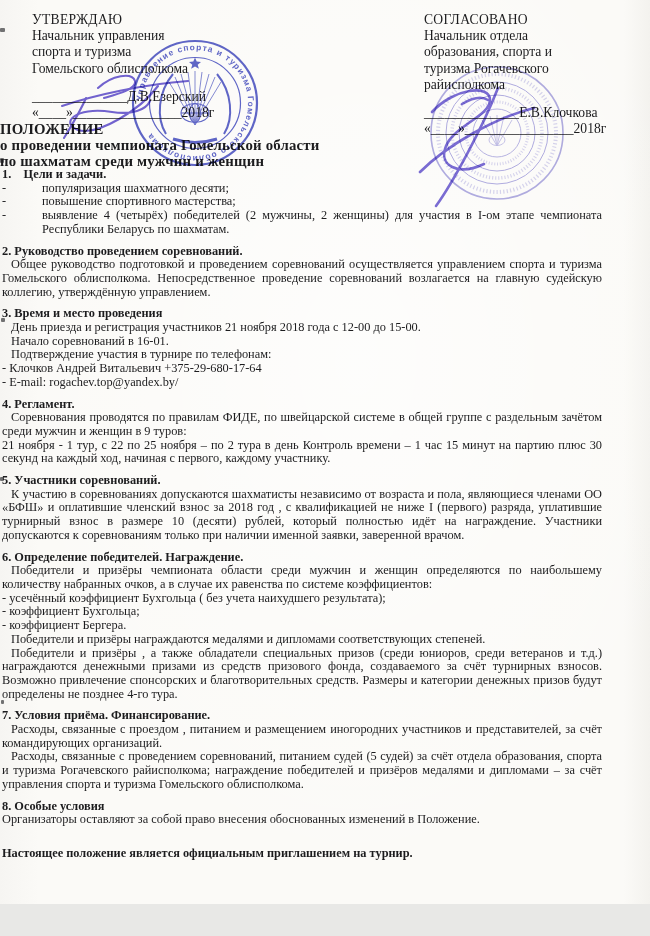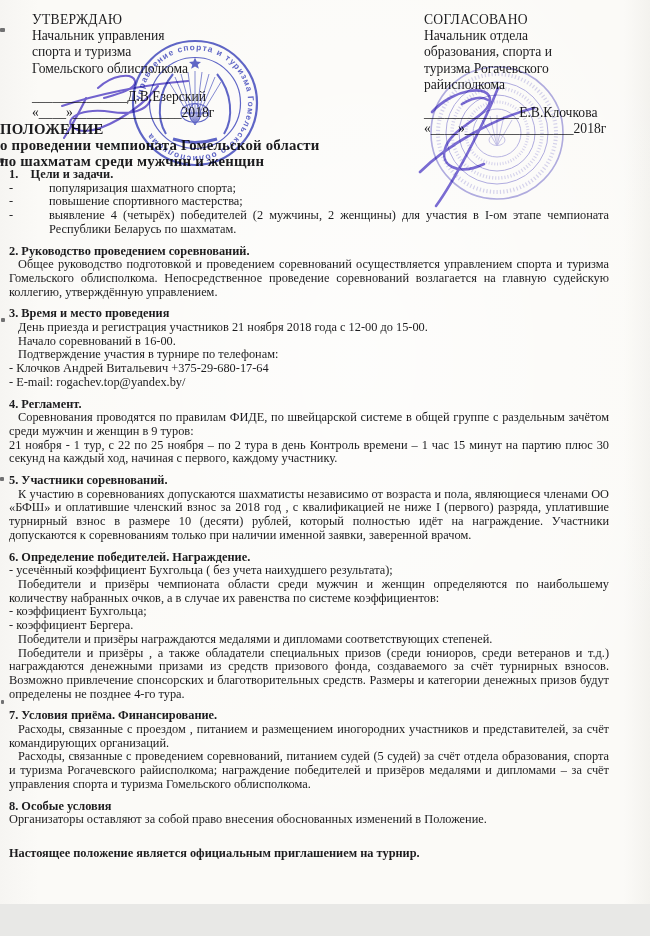--- a/index.html
+++ b/index.html
@@ -17,21 +17,21 @@
   .hdr-block{position:absolute;top:12px;font-size:13.6px;line-height:16.2px;}
   .hdr-approve{left:32px;width:235px;}
   .hdr-agree{left:424px;width:205px;}
   .hdr-title{letter-spacing:.3px;}
   .sig-line{margin-top:12px;white-space:nowrap;}
   .date-line{white-space:nowrap;}
   
   .title-block{position:absolute;top:122px;left:0;width:100%;text-align:left;
     font-weight:bold;font-size:14.8px;line-height:15.8px;letter-spacing:.2px;}
   
-  .body{position:absolute;left:9px;top:168px;width:600px;
+  .body{position:absolute;left:2px;top:168px;width:600px;
     font-size:12.35px;line-height:13.7px;}
   .doc-section{margin-bottom:8px;}
   .sec-heading{font-weight:bold;white-space:pre-wrap;}
   .para{text-align:justify;}
   .para.indent{text-indent:9px;}
   .para.plain{text-indent:0;}
   .para.hang{position:relative;padding-left:40px;}
   .para.hang .marker{position:absolute;left:0;top:0;}
   .invitation{font-weight:bold;margin-top:20px;}
   .footer-sign{position:absolute;left:456px;top:903px;font-weight:bold;
@@ -88,49 +88,49 @@
   <div class="title-block">
     <div>ПОЛОЖЕНИЕ</div>
     <div>о проведении чемпионата Гомельской области</div>
     <div>по шахматам среди мужчин и женщин</div>
   </div>
 
   <div class="body">
     <div>
         <section class="doc-section">
           <div class="sec-heading">1.    Цели и задачи.</div>
-          <div class="para hang"><span class="marker">-</span><span>популяризация шахматного спорта;</span></div>
+          <div class="para hang"><span class="marker">-</span><span>популяризация шахматного десяти;</span></div>
           <div class="para hang"><span class="marker">-</span><span>повышение спортивного мастерства;</span></div>
           <div class="para hang"><span class="marker">-</span><span>выявление 4 (четырёх) победителей (2 мужчины, 2 женщины) для участия в I-ом этапе чемпионата Республики Беларусь по шахматам.</span></div>
         </section>
         <section class="doc-section">
           <div class="sec-heading">2. Руководство проведением соревнований.</div>
           <div class="para indent">Общее руководство подготовкой и проведением соревнований осуществляется управлением спорта и туризма Гомельского облисполкома. Непосредственное проведение соревнований возлагается на главную судейскую коллегию, утверждённую  управлением.</div>
         </section>
         <section class="doc-section">
           <div class="sec-heading">3. Время и место проведения</div>
           <div class="para indent">День приезда и регистрация  участников 21 ноября 2018 года с 12-00 до 15-00.</div>
-          <div class="para indent">Начало соревнований в 16-00.</div>
+          <div class="para indent">Начало соревнований в 16-01.</div>
           <div class="para indent">Подтверждение участия в турнире по телефонам:</div>
           <div class="para plain">- Клочков Андрей Витальевич   +375-29-680-17-64</div>
           <div class="para plain">- E-mail: rogachev.top@yandex.by/</div>
         </section>
         <section class="doc-section">
           <div class="sec-heading">4. Регламент.</div>
           <div class="para indent">Соревнования проводятся по правилам ФИДЕ, по швейцарской системе в общей группе с раздельным зачётом среди мужчин и женщин в 9 туров:</div>
           <div class="para plain">21 ноября  - 1 тур, с 22 по 25 ноября – по 2 тура в день Контроль времени – 1 час 15 минут на партию плюс 30 секунд на каждый ход, начиная с первого, каждому участнику.</div>
         </section>
         <section class="doc-section">
           <div class="sec-heading">5. Участники соревнований.</div>
           <div class="para indent">К участию в соревнованиях допускаются шахматисты независимо от возраста и пола, являющиеся членами ОО «БФШ» и оплатившие членский взнос за 2018 год , с квалификацией не ниже I (первого) разряда, уплатившие турнирный взнос в размере 10 (десяти) рублей, который полностью идёт на награждение. Участники допускаются к соревнованиям только при наличии именной заявки, заверенной врачом.</div>
         </section>
         <section class="doc-section">
           <div class="sec-heading">6. Определение победителей. Награждение.</div>
+          <div class="para indent">Победители и призёры  чемпионата области среди мужчин и женщин определяются по наибольшему количеству набранных очков, а в случае их равенства по системе коэффициентов:</div>
           <div class="para plain">- усечённый коэффициент Бухгольца ( без учета наихудшего результата);</div>
-          <div class="para indent">Победители и призёры  чемпионата области среди мужчин и женщин определяются по наибольшему количеству набранных очков, а в случае их равенства по системе коэффициентов:</div>
           <div class="para plain">- коэффициент Бухгольца;</div>
           <div class="para plain">- коэффициент Бергера.</div>
           <div class="para indent">Победители и призёры награждаются медалями и дипломами соответствующих степеней.</div>
           <div class="para indent">Победители и призёры , а также обладатели специальных призов (среди юниоров, среди ветеранов и т.д.) награждаются денежными призами из средств призового фонда, создаваемого за счёт турнирных взносов. Возможно привлечение спонсорских и благотворительных средств. Размеры и категории денежных призов будут определены не позднее 4-го тура.</div>
         </section>
         <section class="doc-section">
           <div class="sec-heading">7. Условия приёма. Финансирование.</div>
           <div class="para indent">Расходы, связанные с проездом , питанием и размещением иногородних участников и представителей, за счёт командирующих организаций.</div>
           <div class="para indent">Расходы, связанные с проведением соревнований, питанием судей (5 судей) за счёт отдела образования, спорта и туризма Рогачевского райисполкома; награждение победителей и призёров медалями и дипломами – за счёт управления спорта и туризма Гомельского облисполкома.</div>
         </section>

